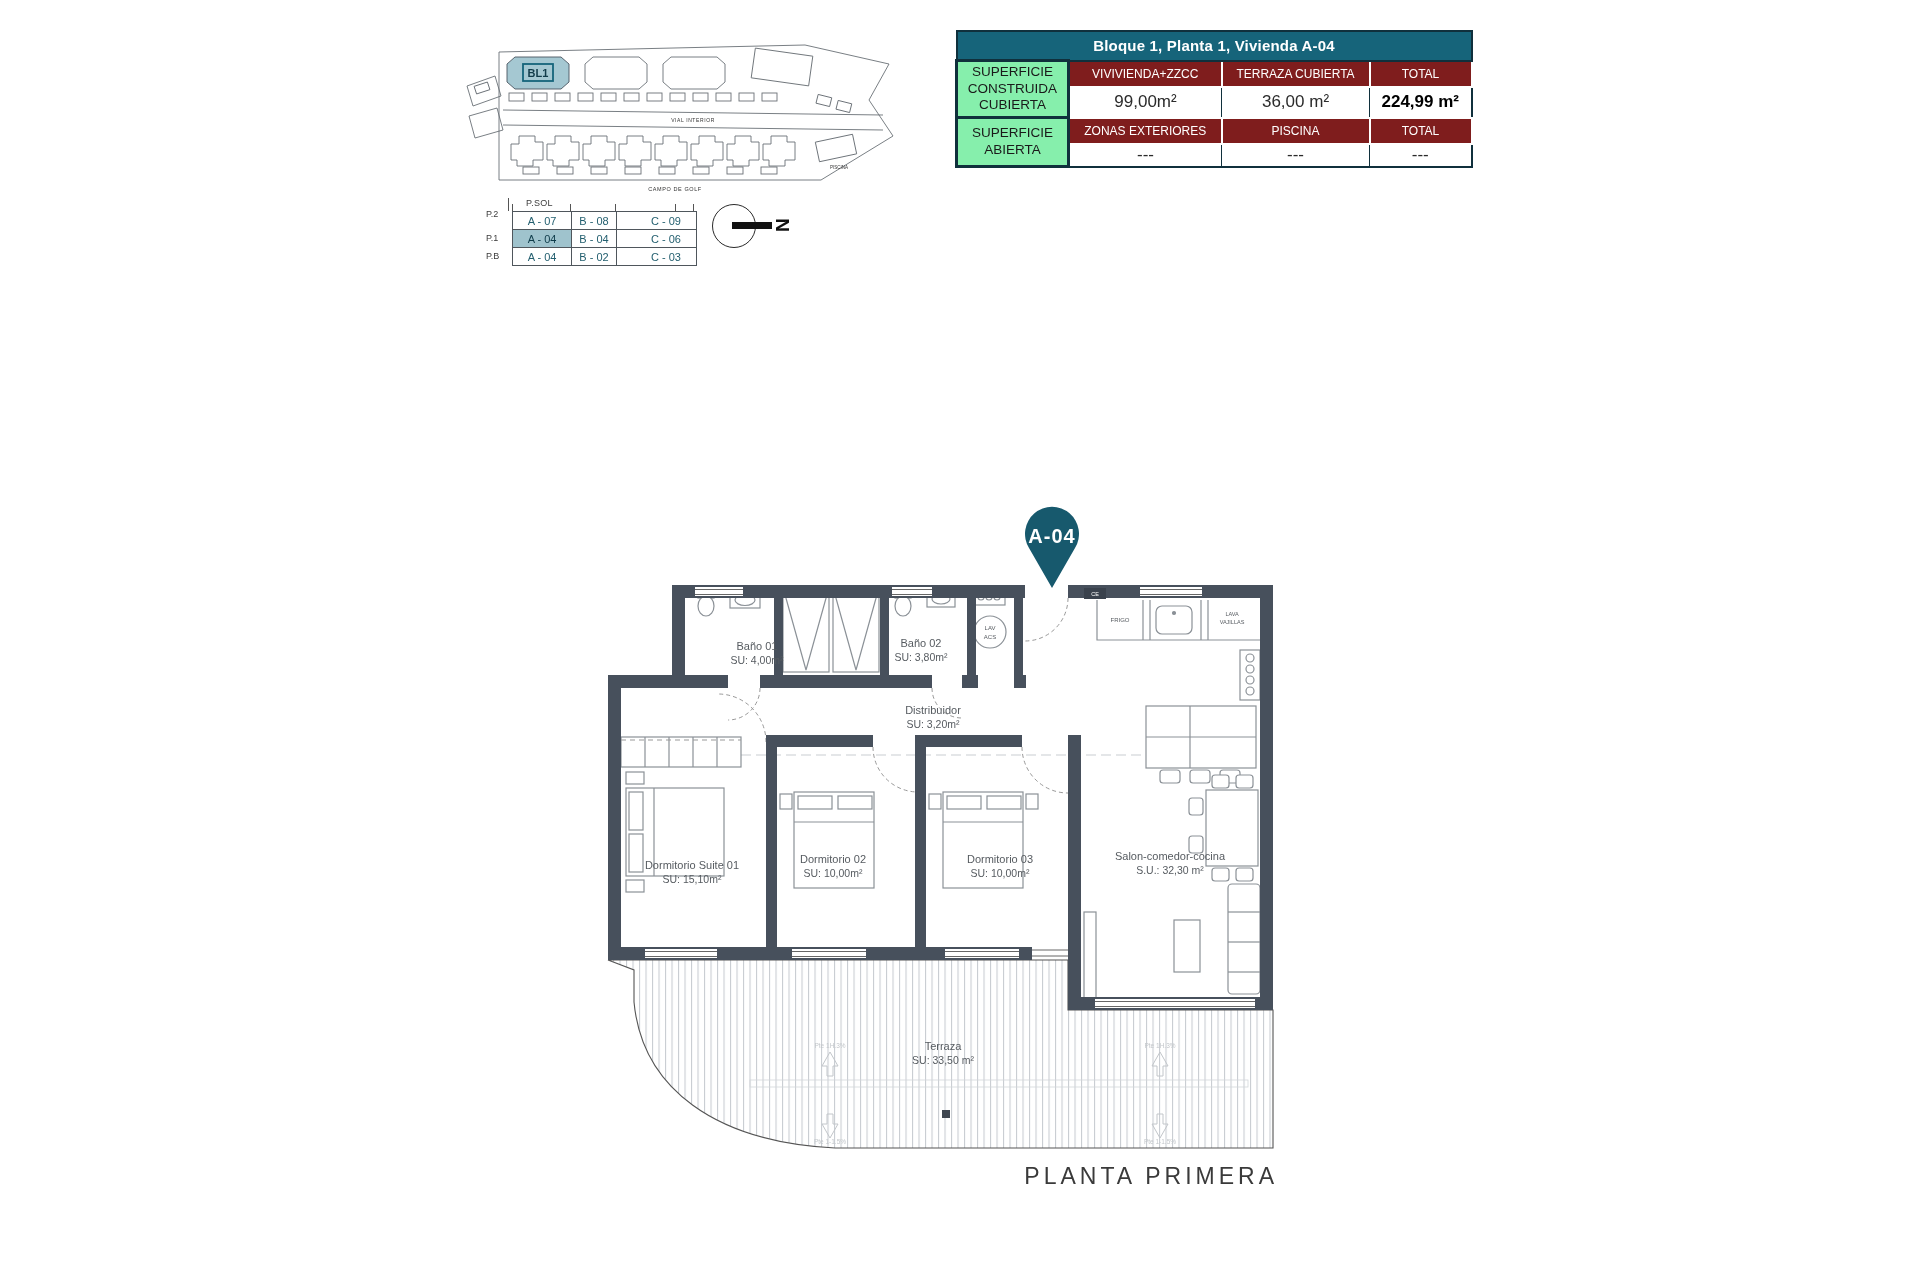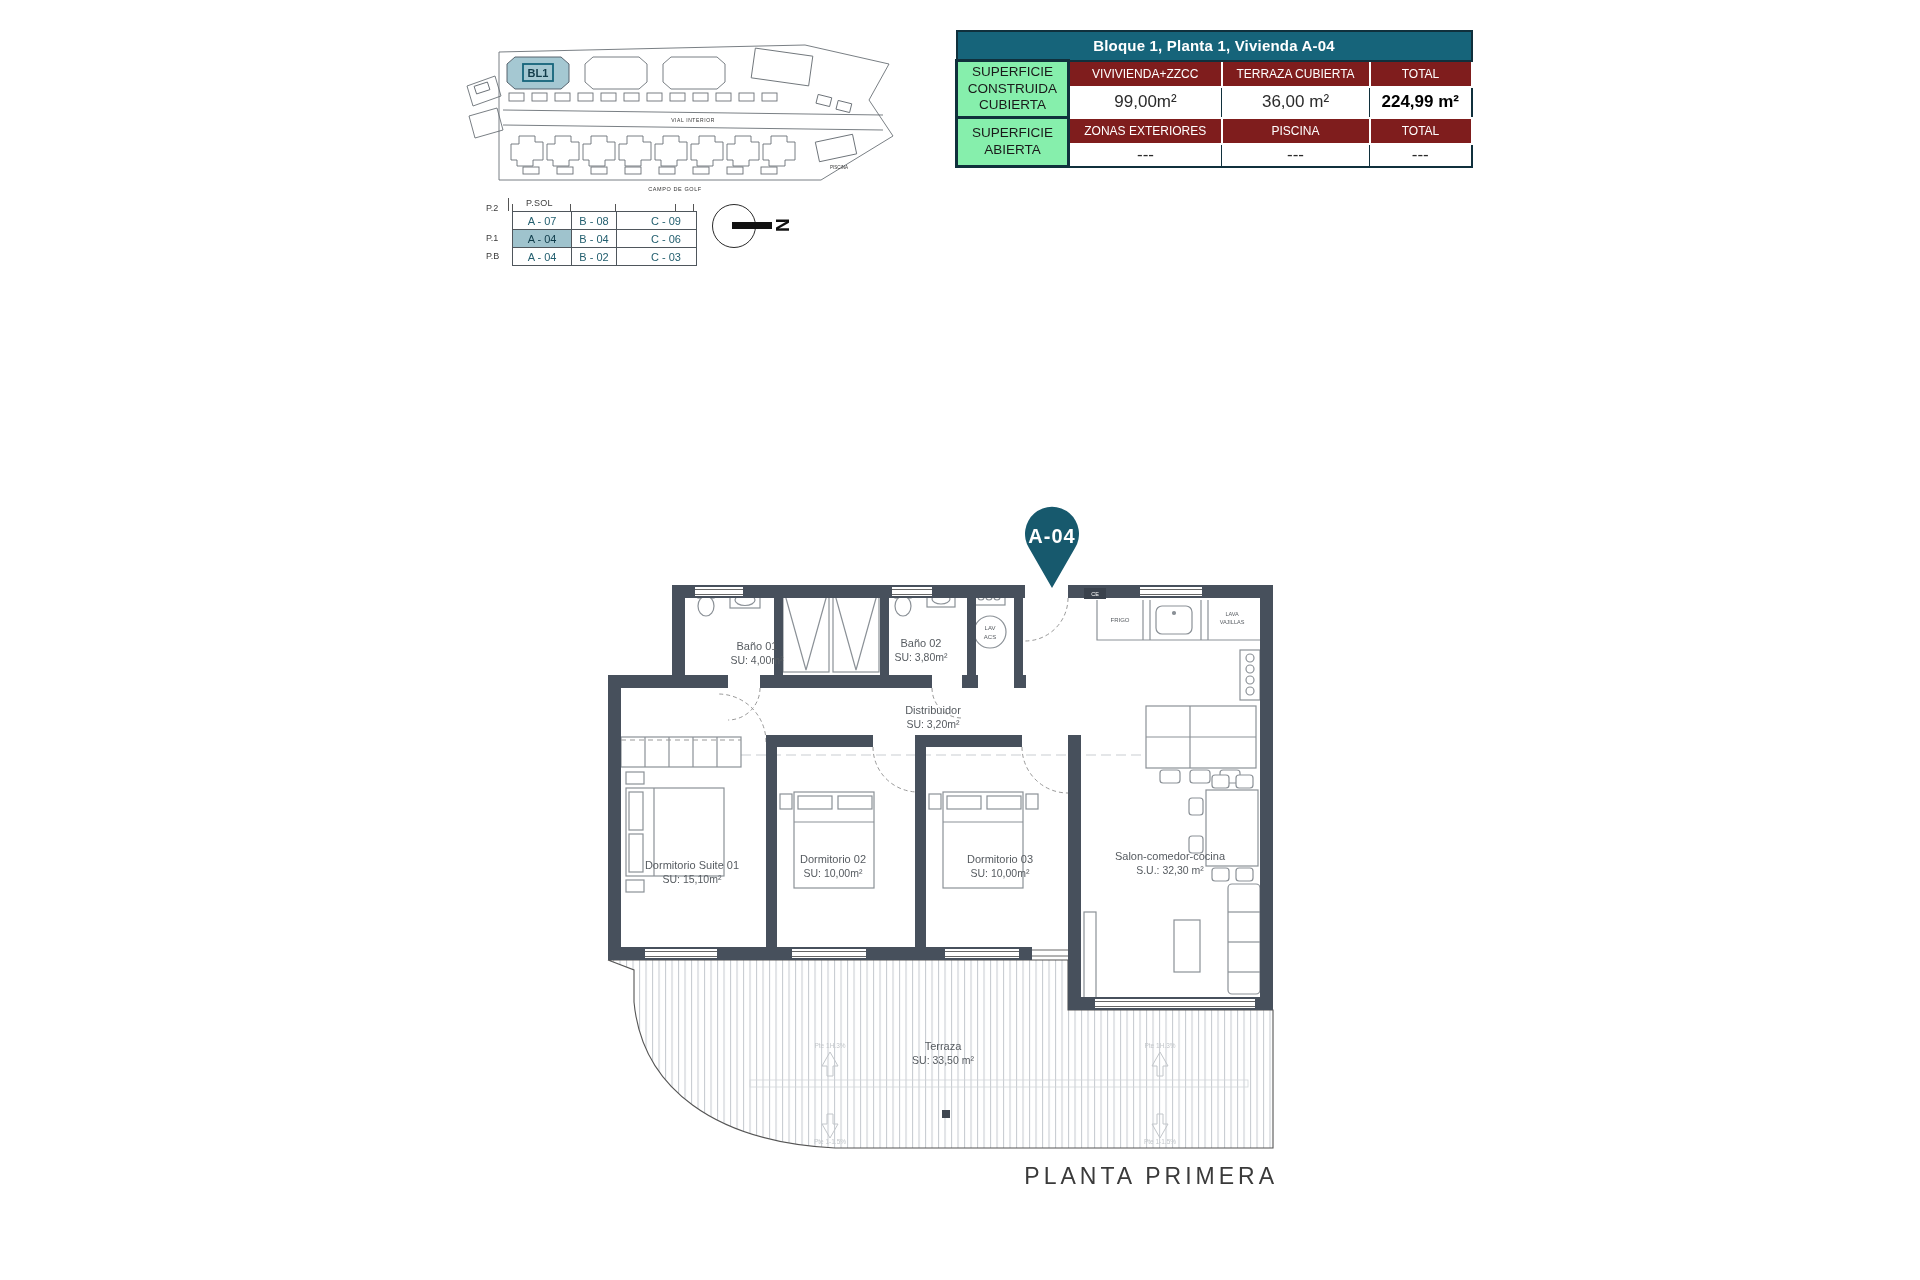--- a/index.html
+++ b/index.html
@@ -140,21 +140,21 @@
 
   <div class="matrix">
     <span class="psol">P.SOL</span>
     <span class="lbracket"></span>
     <span class="tick" style="left:34px"></span>
     <span class="tick" style="left:92px"></span>
     <span class="tick" style="left:137px"></span>
     <span class="tick" style="left:197px"></span>
     <span class="tick" style="left:215px"></span>
     <span class="topline"></span>
-    <span class="rowlab" style="top:7px">P.2</span>
+    <span class="rowlab" style="top:13px">P.2</span>
     <span class="rowlab" style="top:37px">P.1</span>
     <span class="rowlab" style="top:55px">P.B</span>
     <table class="mtx">
       <tbody>
           <tr>
         <td class="c1">A - 07</td>
         <td class="c2">B - 08</td>
         <td class="c3">C - 09</td>
       </tr>
       <tr>

